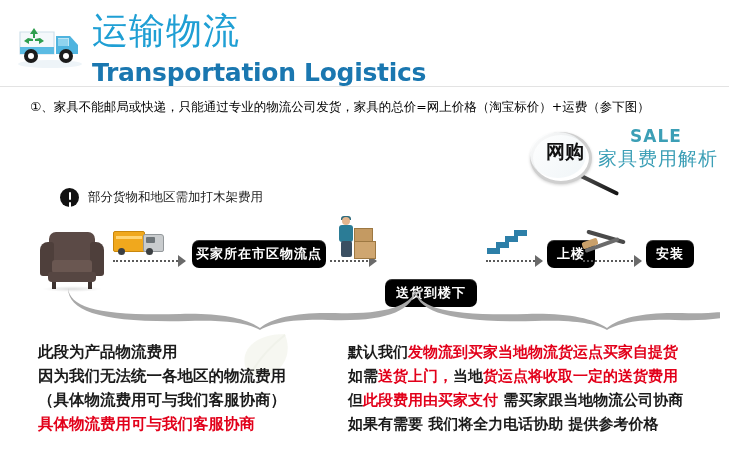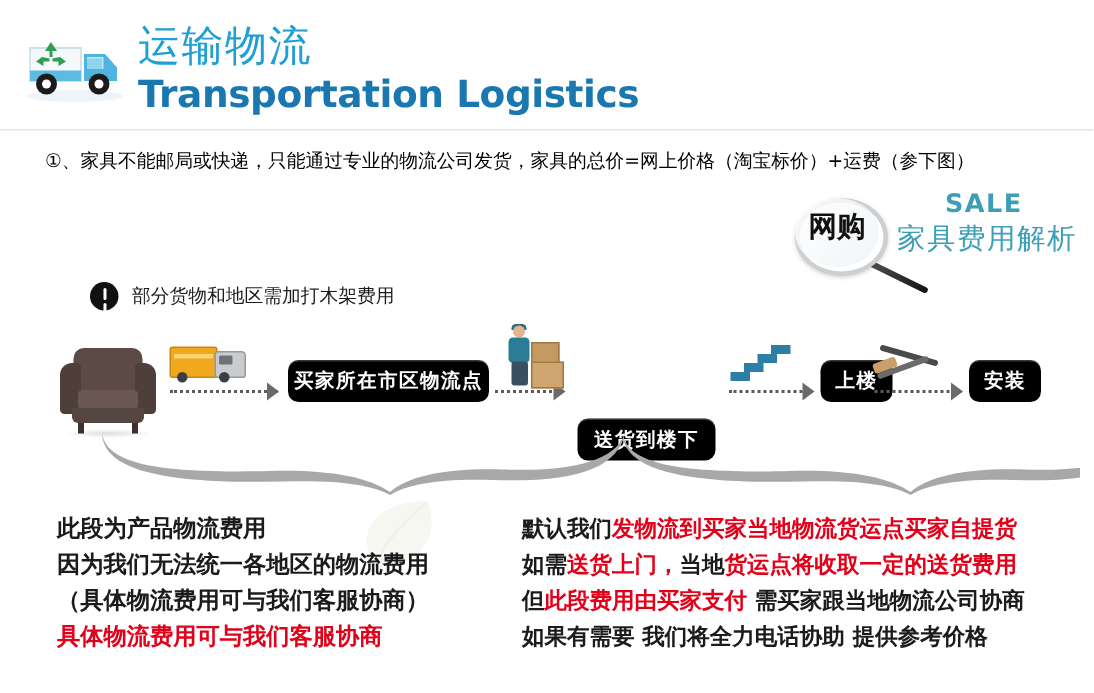--- a/index.html
+++ b/index.html
@@ -10,26 +10,26 @@
     overflow:hidden;
     position:relative;
   }
   #page{position:relative;width:729px;height:462px;overflow:hidden;background:#fff;}
 
   
   .header{position:absolute;left:0;top:0;width:729px;height:92px;}
   .truck-logo{position:absolute;left:14px;top:14px;width:72px;height:56px;}
   .hdr-text{position:absolute;left:92px;top:16px;}
   .hdr-cn{
-    font-size:28px;color:#1f9fd4;line-height:30px;letter-spacing:1px;
+    font-size:36px;color:#1f9fd4;line-height:30px;letter-spacing:1px;
     font-weight:400;
   }
   .hdr-en{
     font-size:25px;color:#1a77b0;font-weight:bold;line-height:30px;
-    letter-spacing:-0.3px;margin-top:2px;
+    letter-spacing:-0.3px;margin-top:12px;
   }
   .hdr-rule{position:absolute;left:0;top:86px;width:729px;height:1px;background:#e3e3e3;}
 
   
   .intro{
     position:absolute;left:30px;top:99px;width:680px;
     font-size:12.5px;color:#000000;letter-spacing:0px;white-space:nowrap;
   }
 
   
@@ -38,21 +38,21 @@
   .mag .ring{
     position:absolute;left:0;top:0;width:56px;height:46px;border-radius:50%;
     border:3px solid #cfcfcf;background:#fff;
     box-shadow:0 1px 3px rgba(0,0,0,0.18);
   }
   .mag .gw{
     position:absolute;left:0;top:0;width:56px;height:46px;border-radius:50%;
     background:linear-gradient(135deg,rgba(255,255,255,0.95),rgba(225,235,240,0.5));
   }
   .mag .wanggou{
-    position:absolute;left:2px;top:9px;width:52px;text-align:center;
+    position:absolute;left:2px;top:9px;width:52px;text-align:right;
     font-size:19px;color:#111;font-weight:bold;line-height:20px;
   }
   .mag .handle{
     position:absolute;left:47px;top:40px;width:46px;height:4px;
     background:linear-gradient(90deg,#555,#111);
     transform:rotate(26deg);transform-origin:left center;border-radius:2px;
   }
   .sale-en{
     position:absolute;left:110px;top:0px;font-size:17px;color:#3c9fb6;
     font-weight:bold;letter-spacing:1px;

